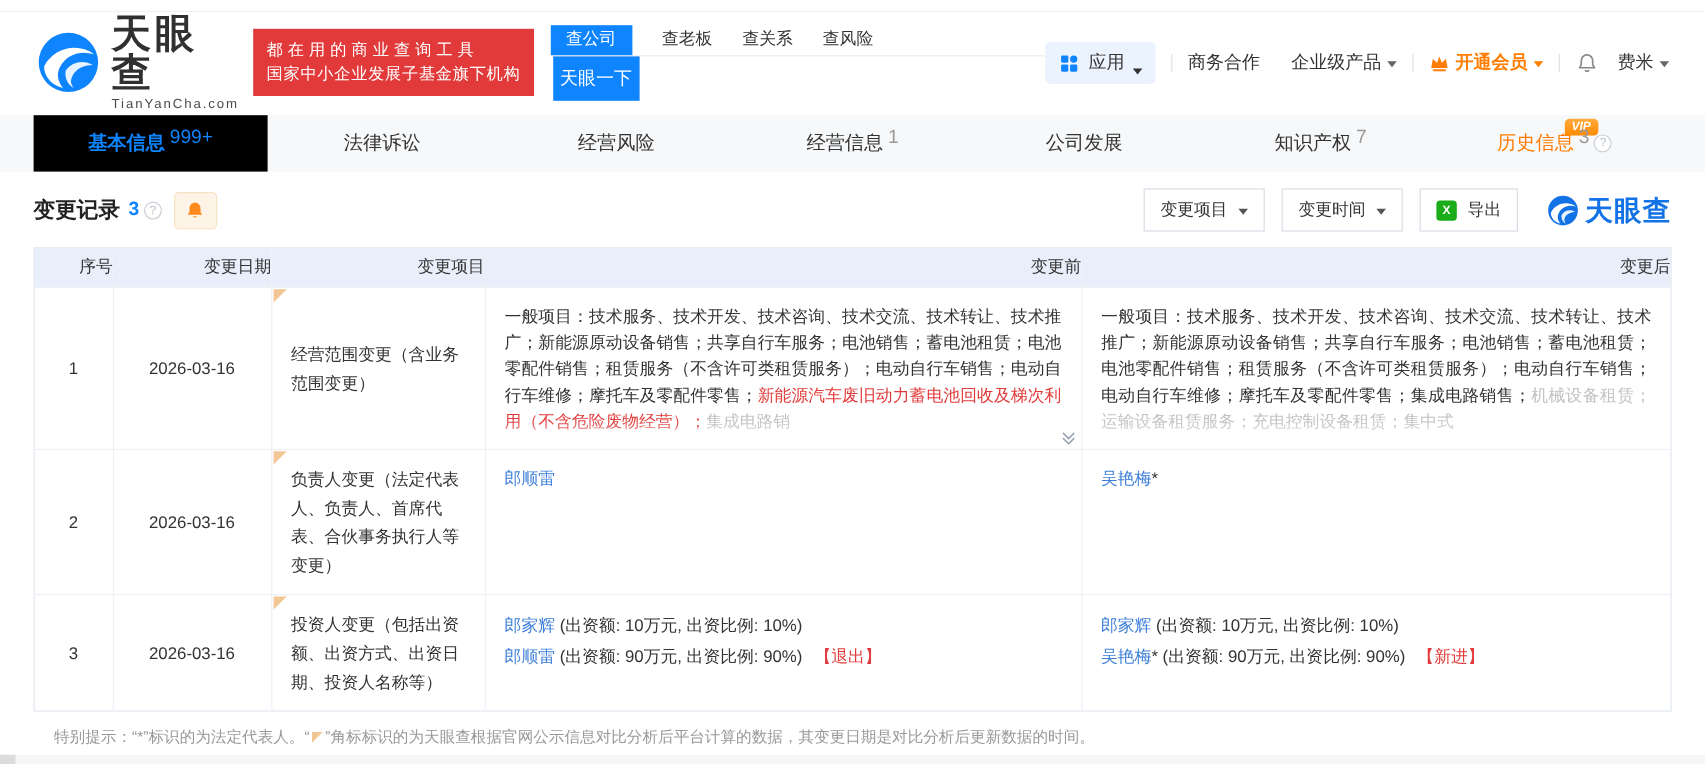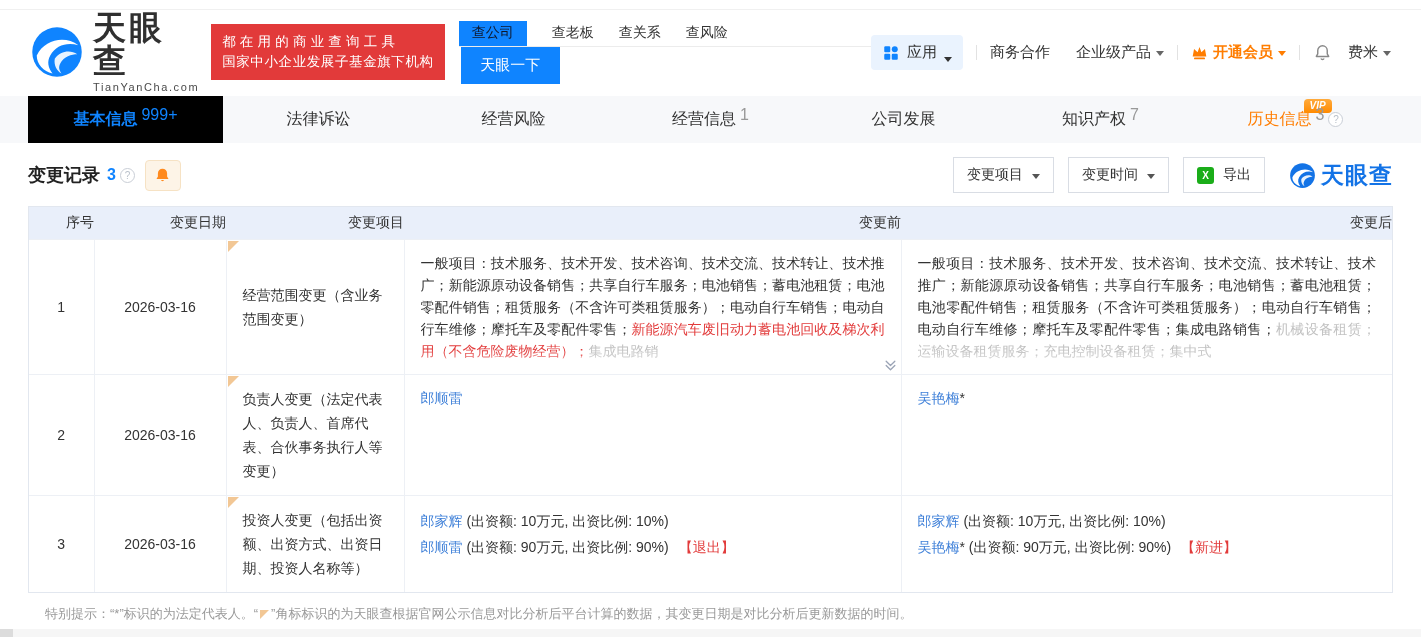--- a/index.html
+++ b/index.html
@@ -19,26 +19,26 @@
   .logo-cn { font-size:33px; font-weight:800; color:#303030; letter-spacing:3px; }
   .logo-en { font-size:11px; color:#4a4a4a; letter-spacing:1.6px; margin-top:5px; }
 
   .banner { margin-left:12px; background:#e23a3a; color:#fff; padding:8px 11px; }
   .banner-l1 { font-size:13.5px; letter-spacing:4.2px; line-height:20px; white-space:nowrap; }
   .banner-l2 { font-size:13.5px; letter-spacing:0.6px; line-height:20px; white-space:nowrap; }
 
   .search-area { margin-left:14px; width:448px; }
   .search-tabs { display:flex; align-items:stretch; gap:25px; height:26px; border-bottom:1px solid #ececec; }
   .search-tab { font-size:14px; color:#333; display:flex; align-items:center; cursor:pointer; }
-  .search-tab.active { background:#0f84ff; color:#0f172a; padding:0 13px; }
+  .search-tab.active { background:#0f84ff; color:#ffffff; padding:0 13px; }
   .search-row { display:flex; height:37px; }
   .search-input-wrap { position:relative; flex:1; }
   .search-input { width:100%; height:37px; border:2px solid #0f84ff; padding:0 34px 0 12px; font-size:14px; color:#333; outline:none; font-family:inherit; }
   .clear-btn { position:absolute; right:10px; top:50%; transform:translateY(-50%); width:17px; height:17px; border-radius:50%; background:#c7ccd3; color:#fff; font-size:9px; display:flex; align-items:center; justify-content:center; cursor:pointer; }
-  .search-btn { width:99px; height:37px; margin-left:2px; background:#0f84ff; border:none; color:#fff; font-size:15px; cursor:pointer; font-family:inherit; }
+  .search-btn { width:72px; height:37px; margin-left:2px; background:#0f84ff; border:none; color:#fff; font-size:15px; cursor:pointer; font-family:inherit; }
 
   .top-nav { margin-left:auto; display:flex; align-items:center; font-size:15px; color:#333; white-space:nowrap; }
   .nav-divider { width:1px; height:15px; background:#e2e2e2; margin:0 13px; }
   .app-chip { display:flex; align-items:flex-end; gap:7px; background:#eaf3fe; border-radius:4px; padding:8px 11px; cursor:pointer; }
   .nav-item { display:flex; align-items:center; gap:5px; cursor:pointer; }
   .nav-item.spaced { margin-left:26px; }
   .caret { width:0; height:0; border-left:4px solid transparent; border-right:4px solid transparent; border-top:5px solid #666; margin-top:2px; }
   .caret.blue { border-top-color:#333; }
   .caret.orange { border-top-color:#ff7d00; }
   .vip-link { color:#ff7d00; font-weight:700; display:flex; align-items:center; gap:5px; cursor:pointer;text-align:center; }

